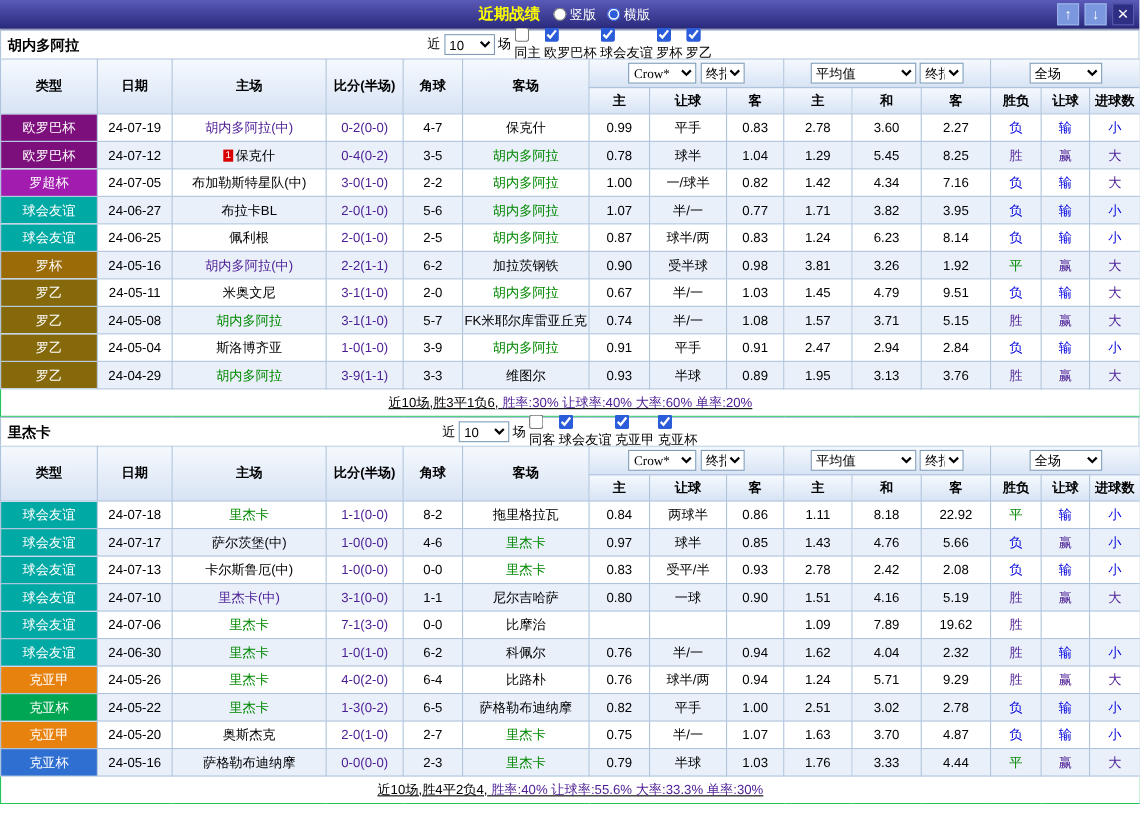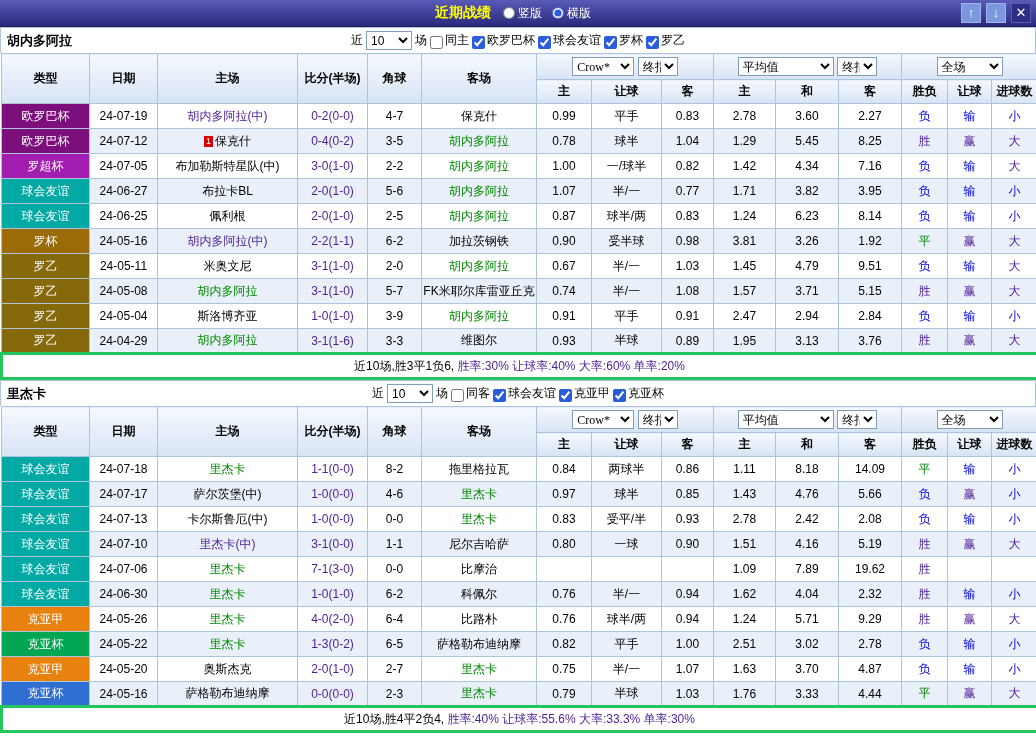--- a/index.html
+++ b/index.html
@@ -30,21 +30,21 @@
   }
   .tb-btn.close { background: #2e2e85; border-color: #5a5ab0; }
   
   .section-bar {
     height: 26px; position: relative; background: #fff;
     border: 1px solid #b0c4d8; border-bottom: none;
     display: flex; align-items: center; justify-content: center;
   }
   .team-name { position: absolute; left: 6px; font-weight: bold; font-size: 13px; }
   .filters { display: flex; align-items: center; gap: 3px; }
-  .filters label { display: inline-flex; align-items: flex-end; gap: 2px; cursor: pointer; }
+  .filters label { display: inline-flex; align-items: flex-start; gap: 2px; cursor: pointer; flex-direction: column; }
   .filters input[type=checkbox] { width: 13px; height: 13px; }
   select {
     font-family: "Liberation Sans", "DejaVu Sans", sans-serif;
     font-size: 12px; height: 19px; border: 1px solid #7f9db9; background: #fff;
   }
   .sel-count { width: 46px; }
   .sel-book { width: 62px; font-family: Liberation Serif, serif; }
   .sel-period { width: 40px; }
   .sel-avg { width: 96px; }
   .sel-scope { width: 66px; }
@@ -60,21 +60,21 @@
   tbody tr.alt td { background: #e9f0fa; }
   td.league { color: #fff; }
   .c-red { color: #4c1d95; }
   .c-green { color: #008800; }
   .c-blue { color: #0000dd; }
   .red-badge {
     display: inline-block; width: 9px; height: 11px; margin-right: 2px;
     background: #d90000; color: #fff; font-size: 9px; line-height: 11px;
     text-align: center; vertical-align: 1px;
   }
-  tfoot td { height: 25px; background: #fff; border: 3px solid #22c55e; }
+  tfoot td { height: 25px; background: #fff; border: 1px solid #22c55e; text-decoration: underline; }
   tfoot .sum-black { color: #000; }
 </style>
 </head>
 <body>
 
 <div class="titlebar">
   <span class="title">近期战绩</span>
   <label>
     <input type="radio" name="layout" style="">
     <span>竖版</span>
@@ -320,21 +320,21 @@
         <td>2.94</td>
         <td>2.84</td>
         <td class="c-blue">负</td>
         <td class="c-blue">输</td>
         <td class="c-blue">小</td>
       </tr>
       <tr class="alt">
         <td class="league" style="background: rgb(134, 105, 10);">罗乙</td>
         <td>24-04-29</td>
         <td class="c-green">胡内多阿拉</td>
-        <td class="c-red">3-1(1-6)</td>
+        <td class="c-red">3-9(1-1)</td>
         <td>3-3</td>
         <td>维图尔</td>
         <td>0.93</td>
         <td>半球</td>
         <td>0.89</td>
         <td>1.95</td>
         <td>3.13</td>
         <td>3.76</td>
         <td class="c-red">胜</td>
         <td class="c-red">赢</td>
@@ -432,21 +432,21 @@
         <td>24-07-18</td>
         <td class="c-green">里杰卡</td>
         <td class="c-red">1-1(0-0)</td>
         <td>8-2</td>
         <td>拖里格拉瓦</td>
         <td>0.84</td>
         <td>两球半</td>
         <td>0.86</td>
         <td>1.11</td>
         <td>8.18</td>
-        <td>14.09</td>
+        <td>22.92</td>
         <td class="c-green">平</td>
         <td class="c-blue">输</td>
         <td class="c-blue">小</td>
       </tr>
       <tr class="alt">
         <td class="league" style="background: rgb(0, 169, 164);">球会友谊</td>
         <td>24-07-17</td>
         <td>萨尔茨堡(中)</td>
         <td class="c-red">1-0(0-0)</td>
         <td>4-6</td>

